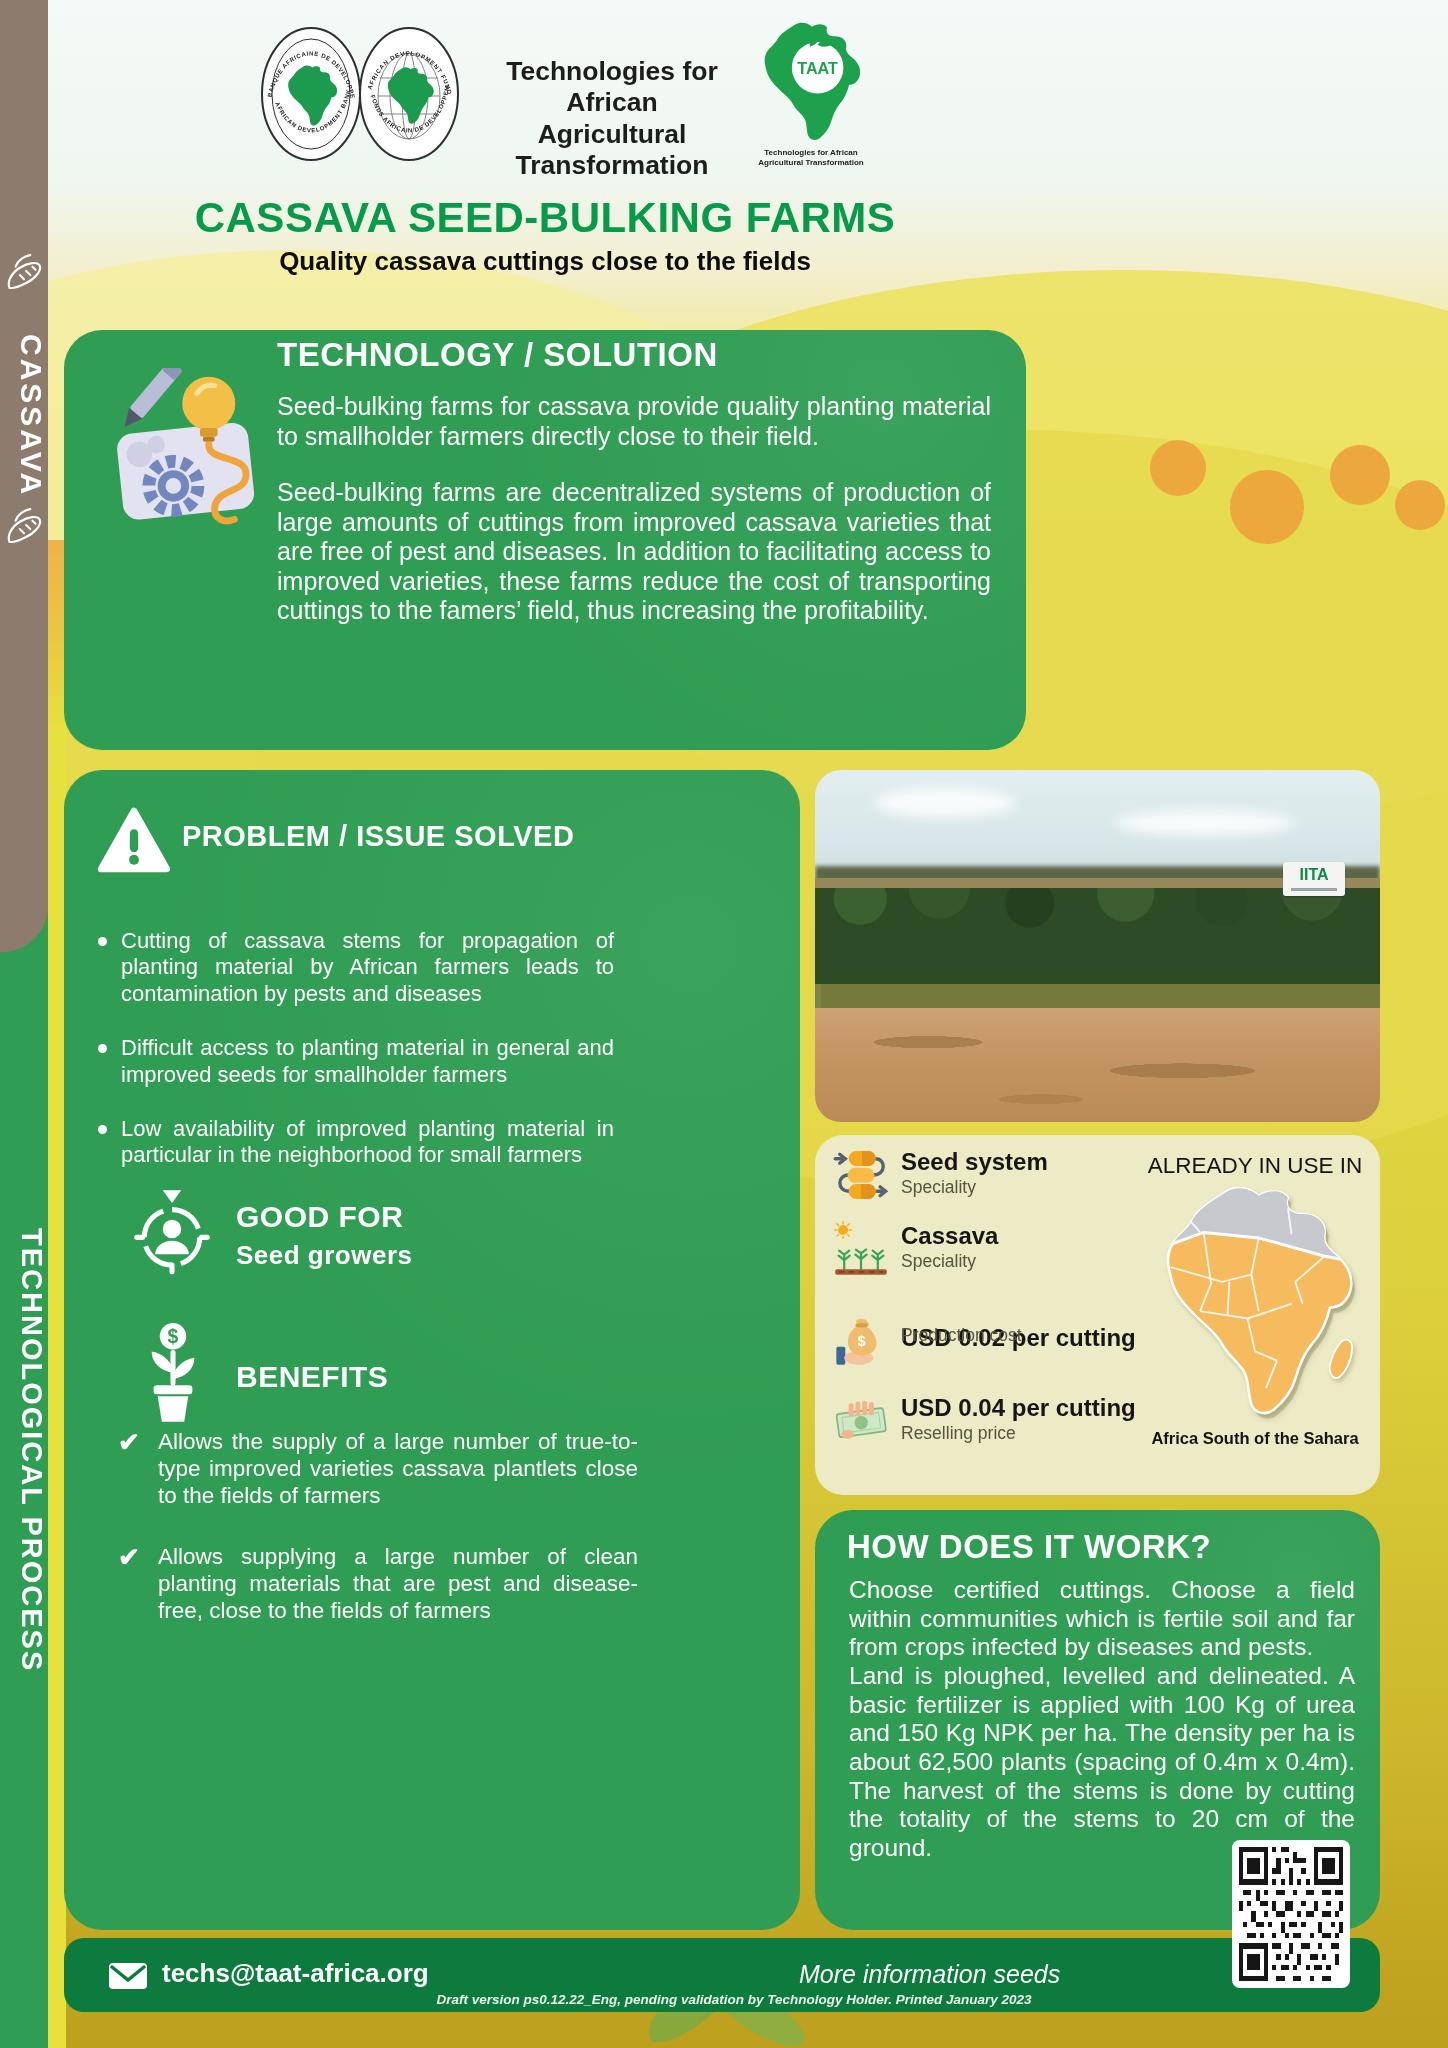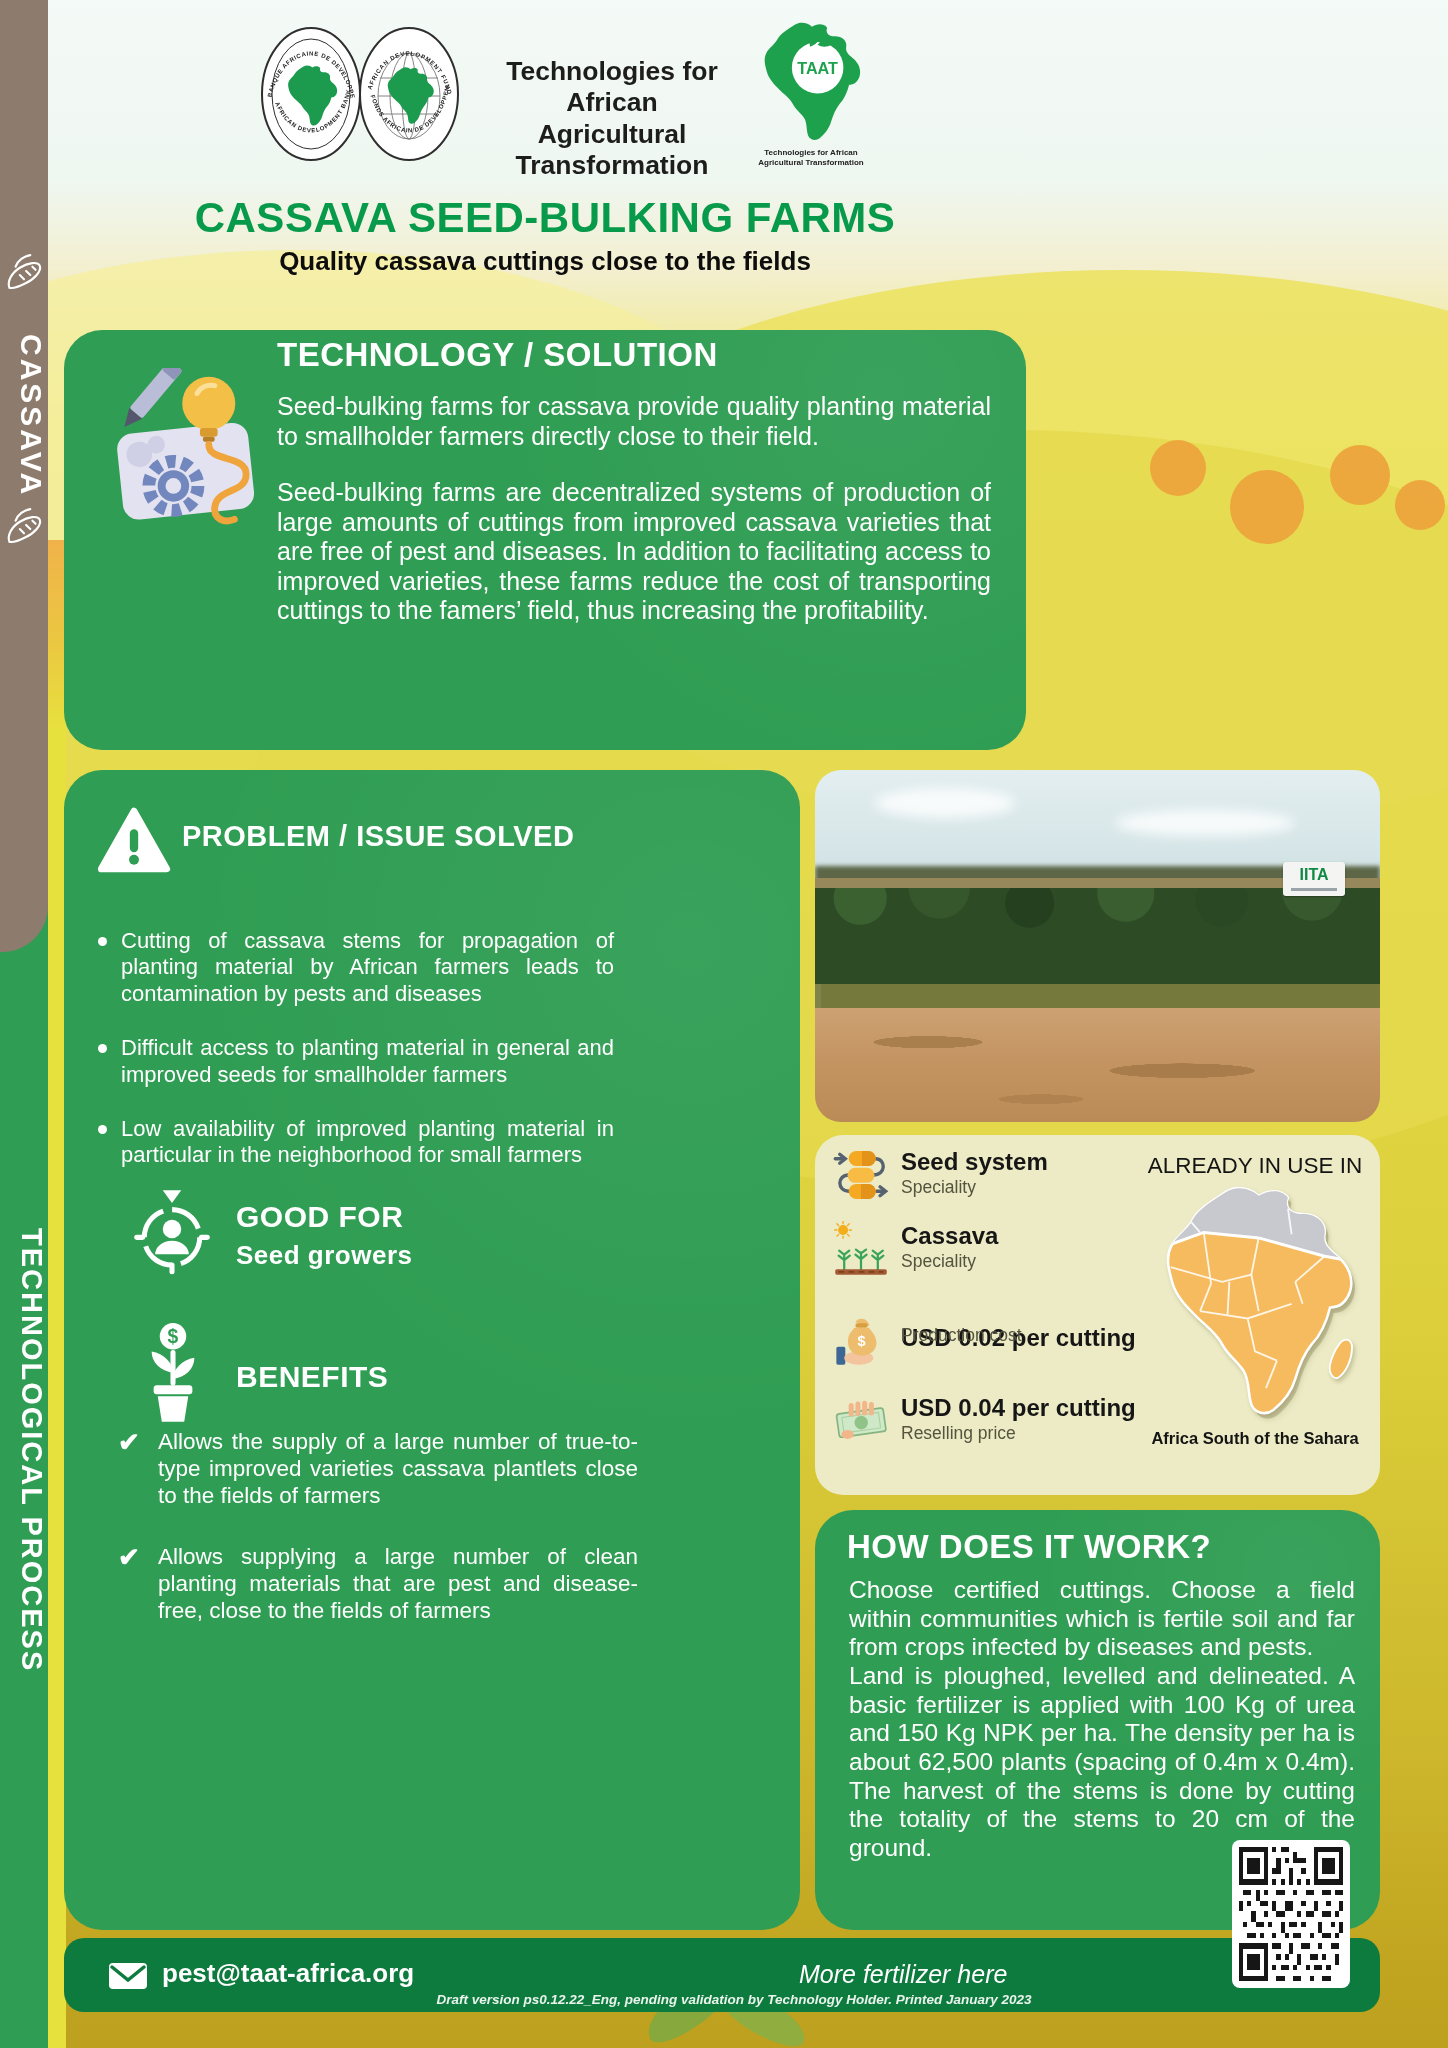--- a/index.html
+++ b/index.html
@@ -409,22 +409,22 @@
   <div class="how-text">
     <p>Choose certified cuttings. Choose a field within communities which is fertile soil and far from crops infected by diseases and pests.</p>
     <p>Land is ploughed, levelled and delineated. A basic fertilizer is applied with 100 Kg of urea and 150 Kg NPK per ha. The density per ha is about 62,500 plants (spacing of 0.4m x 0.4m). The harvest of the stems is done by cutting the totality of the stems to 20 cm of the ground.</p>
   </div>
 
   <div class="footer">
     <svg class="mail-icon" viewBox="0 0 40 32">
       <rect x="1" y="3" width="38" height="26" rx="4" fill="#fff"></rect>
       <path d="M4 7 L20 20 L36 7" stroke="#0d7a3e" stroke-width="3.5" fill="none" stroke-linecap="round"></path>
     </svg>
-    <div class="email">pest@taat-africa.org</div>
-    <div class="more-info">More fertilizer here</div>
+    <div class="email">techs@taat-africa.org</div>
+    <div class="more-info">More information seeds</div>
     <div class="draft-note">Draft version ps0.12.22_Eng, pending validation by Technology Holder. Printed January 2023</div>
   </div>
   <div class="qr-card">
     <svg viewBox="0 0 25 25" preserveAspectRatio="none" shape-rendering="crispEdges">
       <rect width="25" height="25" fill="#fff"></rect>
       <path fill="#161616" d="M0 0h7v7h-7z M18 0h7v7h-7z M0 18h7v7h-7z"></path>
       <path fill="#fff" d="M1 1h5v5h-5z M19 1h5v5h-5z M1 19h5v5h-5z"></path>
       <path fill="#161616" d="M2 2h3v3h-3z M20 2h3v3h-3z M2 20h3v3h-3z"></path>
       <path fill="#161616" d="M8 0h1v1h-1z M10 0h2v1h-2z M13 1h1v2h-1z M9 2h1v2h-1z M11 2h1v1h-1z M14 2h2v1h-2z M8 4h2v1h-2z M12 4h1v2h-1z M15 4h1v1h-1z M8 6h1v1h-1z M10 6h1v1h-1z M12 6h1v1h-1z M14 6h1v1h-1z M16 6h1v1h-1z M1 8h2v1h-2z M4 8h1v2h-1z M6 8h1v1h-1z M9 8h2v1h-2z M13 8h1v1h-1z M16 8h2v1h-2z M20 8h2v1h-2z M23 8h2v1h-2z M0 10h1v2h-1z M2 10h1v1h-1z M5 10h2v1h-2z M8 10h1v2h-1z M11 10h2v2h-2z M15 10h1v1h-1z M18 10h1v2h-1z M21 10h1v1h-1z M24 10h1v2h-1z M3 12h1v2h-1z M6 12h1v1h-1z M9 12h2v1h-2z M14 12h1v1h-1z M16 12h2v1h-2z M20 12h2v1h-2z M23 12h1v1h-1z M1 14h1v1h-1z M4 14h2v1h-2z M7 14h1v1h-1z M10 14h1v2h-1z M12 14h2v1h-2z M15 14h1v1h-1z M19 14h1v2h-1z M22 14h1v1h-1z M24 14h1v2h-1z M2 16h2v1h-2z M5 16h1v1h-1z M8 16h1v1h-1z M11 16h1v1h-1z M13 16h2v1h-2z M17 16h1v1h-1z M20 16h2v1h-2z M23 16h1v1h-1z M8 18h2v1h-2z M12 18h1v2h-1z M15 18h2v1h-2z M19 18h1v1h-1z M22 18h2v1h-2z M9 20h1v1h-1z M11 20h1v1h-1z M14 20h1v2h-1z M17 20h2v1h-2z M20 20h1v1h-1z M23 20h1v2h-1z M8 22h1v1h-1z M10 22h2v1h-2z M13 22h1v1h-1z M16 22h1v1h-1z M18 22h2v1h-2z M21 22h1v1h-1z M9 24h2v1h-2z M13 24h2v1h-2z M17 24h1v1h-1z M20 24h2v1h-2z"></path>
     </svg>

